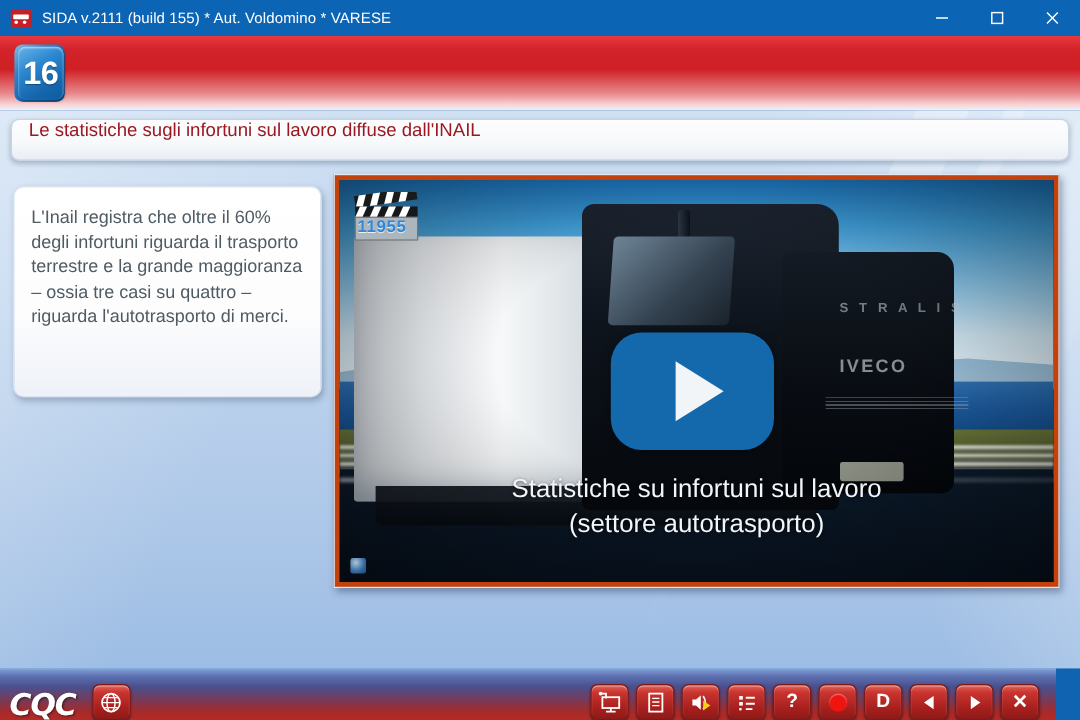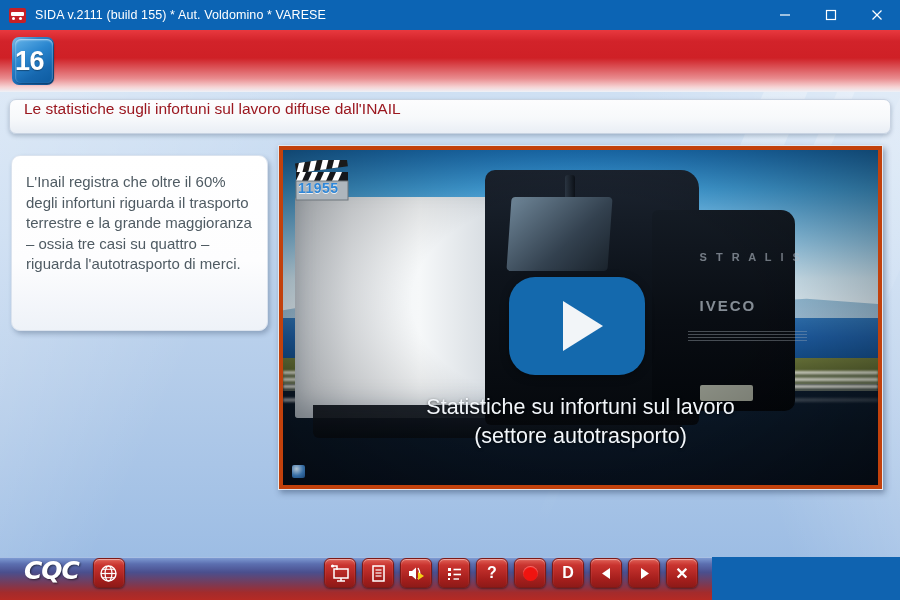--- a/index.html
+++ b/index.html
@@ -49,21 +49,21 @@
   .badge-shadow {
     position: absolute; left: 4px; top: 3px; width: 42px; height: 48px;
     border-radius: 7px;
     background: linear-gradient(135deg, #7fbde8 0%, #2f83c8 30%, #1769b4 60%, #0f5496 100%);
   }
   .badge-face {
     position: absolute; left: 7px; top: 5px; width: 38px; height: 44px;
     border-radius: 6px;
     background: linear-gradient(150deg, #63b2e8 0%, #2a86cf 38%, #1667ae 72%, #0d5ba0 100%);
     box-shadow: inset 0 1px 2px rgba(255,255,255,.65), 1px 1px 2px rgba(0,0,0,.35);
-    display: flex; align-items: center; 
+    display: flex; align-items: center; justify-content: center;
   }
   .badge-face span {
     color: #ffffff; font-size: 27px; font-weight: bold; line-height: 1;
     text-shadow: 0 1px 1px rgba(0,0,0,.35); letter-spacing: -.5px;
   }
   .header-title {
     position: absolute; left: 64px; top: 20px; right: 10px;
     color: #ffffff; font-size: 16.5px; font-weight: bold;
     text-shadow: 0 1px 1px rgba(90,0,0,.55);
     white-space: nowrap; overflow: hidden;
@@ -235,24 +235,24 @@
     text-shadow: 0 1px 3px rgba(0,0,0,.6);
   }
   .vid-watermark {
     position: absolute; left: 9px; bottom: 7px; width: 13px; height: 13px;
     background: radial-gradient(circle at 35% 30%, #cfe4f5 0%, #3f7fbe 55%, #1c4f86 100%);
     border-radius: 2px; opacity: .85;
   }
 
   
   .toolbar {
-    position: absolute; left: 0; bottom: 0; width: 712px; height: 43px;
+    position: absolute; left: 0; bottom: 0; width: 880px; height: 43px;
     background: linear-gradient(to bottom, #7d9ad2 0%, #5c6fb0 14%, #4a4f8e 34%, #7a3a55 62%, #a32b2c 82%, #b52a24 100%);
     border-top: 1px solid #a8c0e4;
-    display: flex; align-items: flex-start; padding-left: 16px;
+    display: flex; align-items: flex-end;
   }
   .cqc-logo {
     margin-left: 8px; color: #ffffff; font-size: 25px; font-weight: bold;
     font-style: italic; letter-spacing: -1px; line-height: 1;
     text-shadow: 1px 1px 2px rgba(0,0,0,.55);
     font-family: "DejaVu Sans", sans-serif;
   }
   .tb-spacer2 { flex: 1; }
   .tbtn {
     width: 32px; height: 30px; margin-right: 6px; flex: none;

